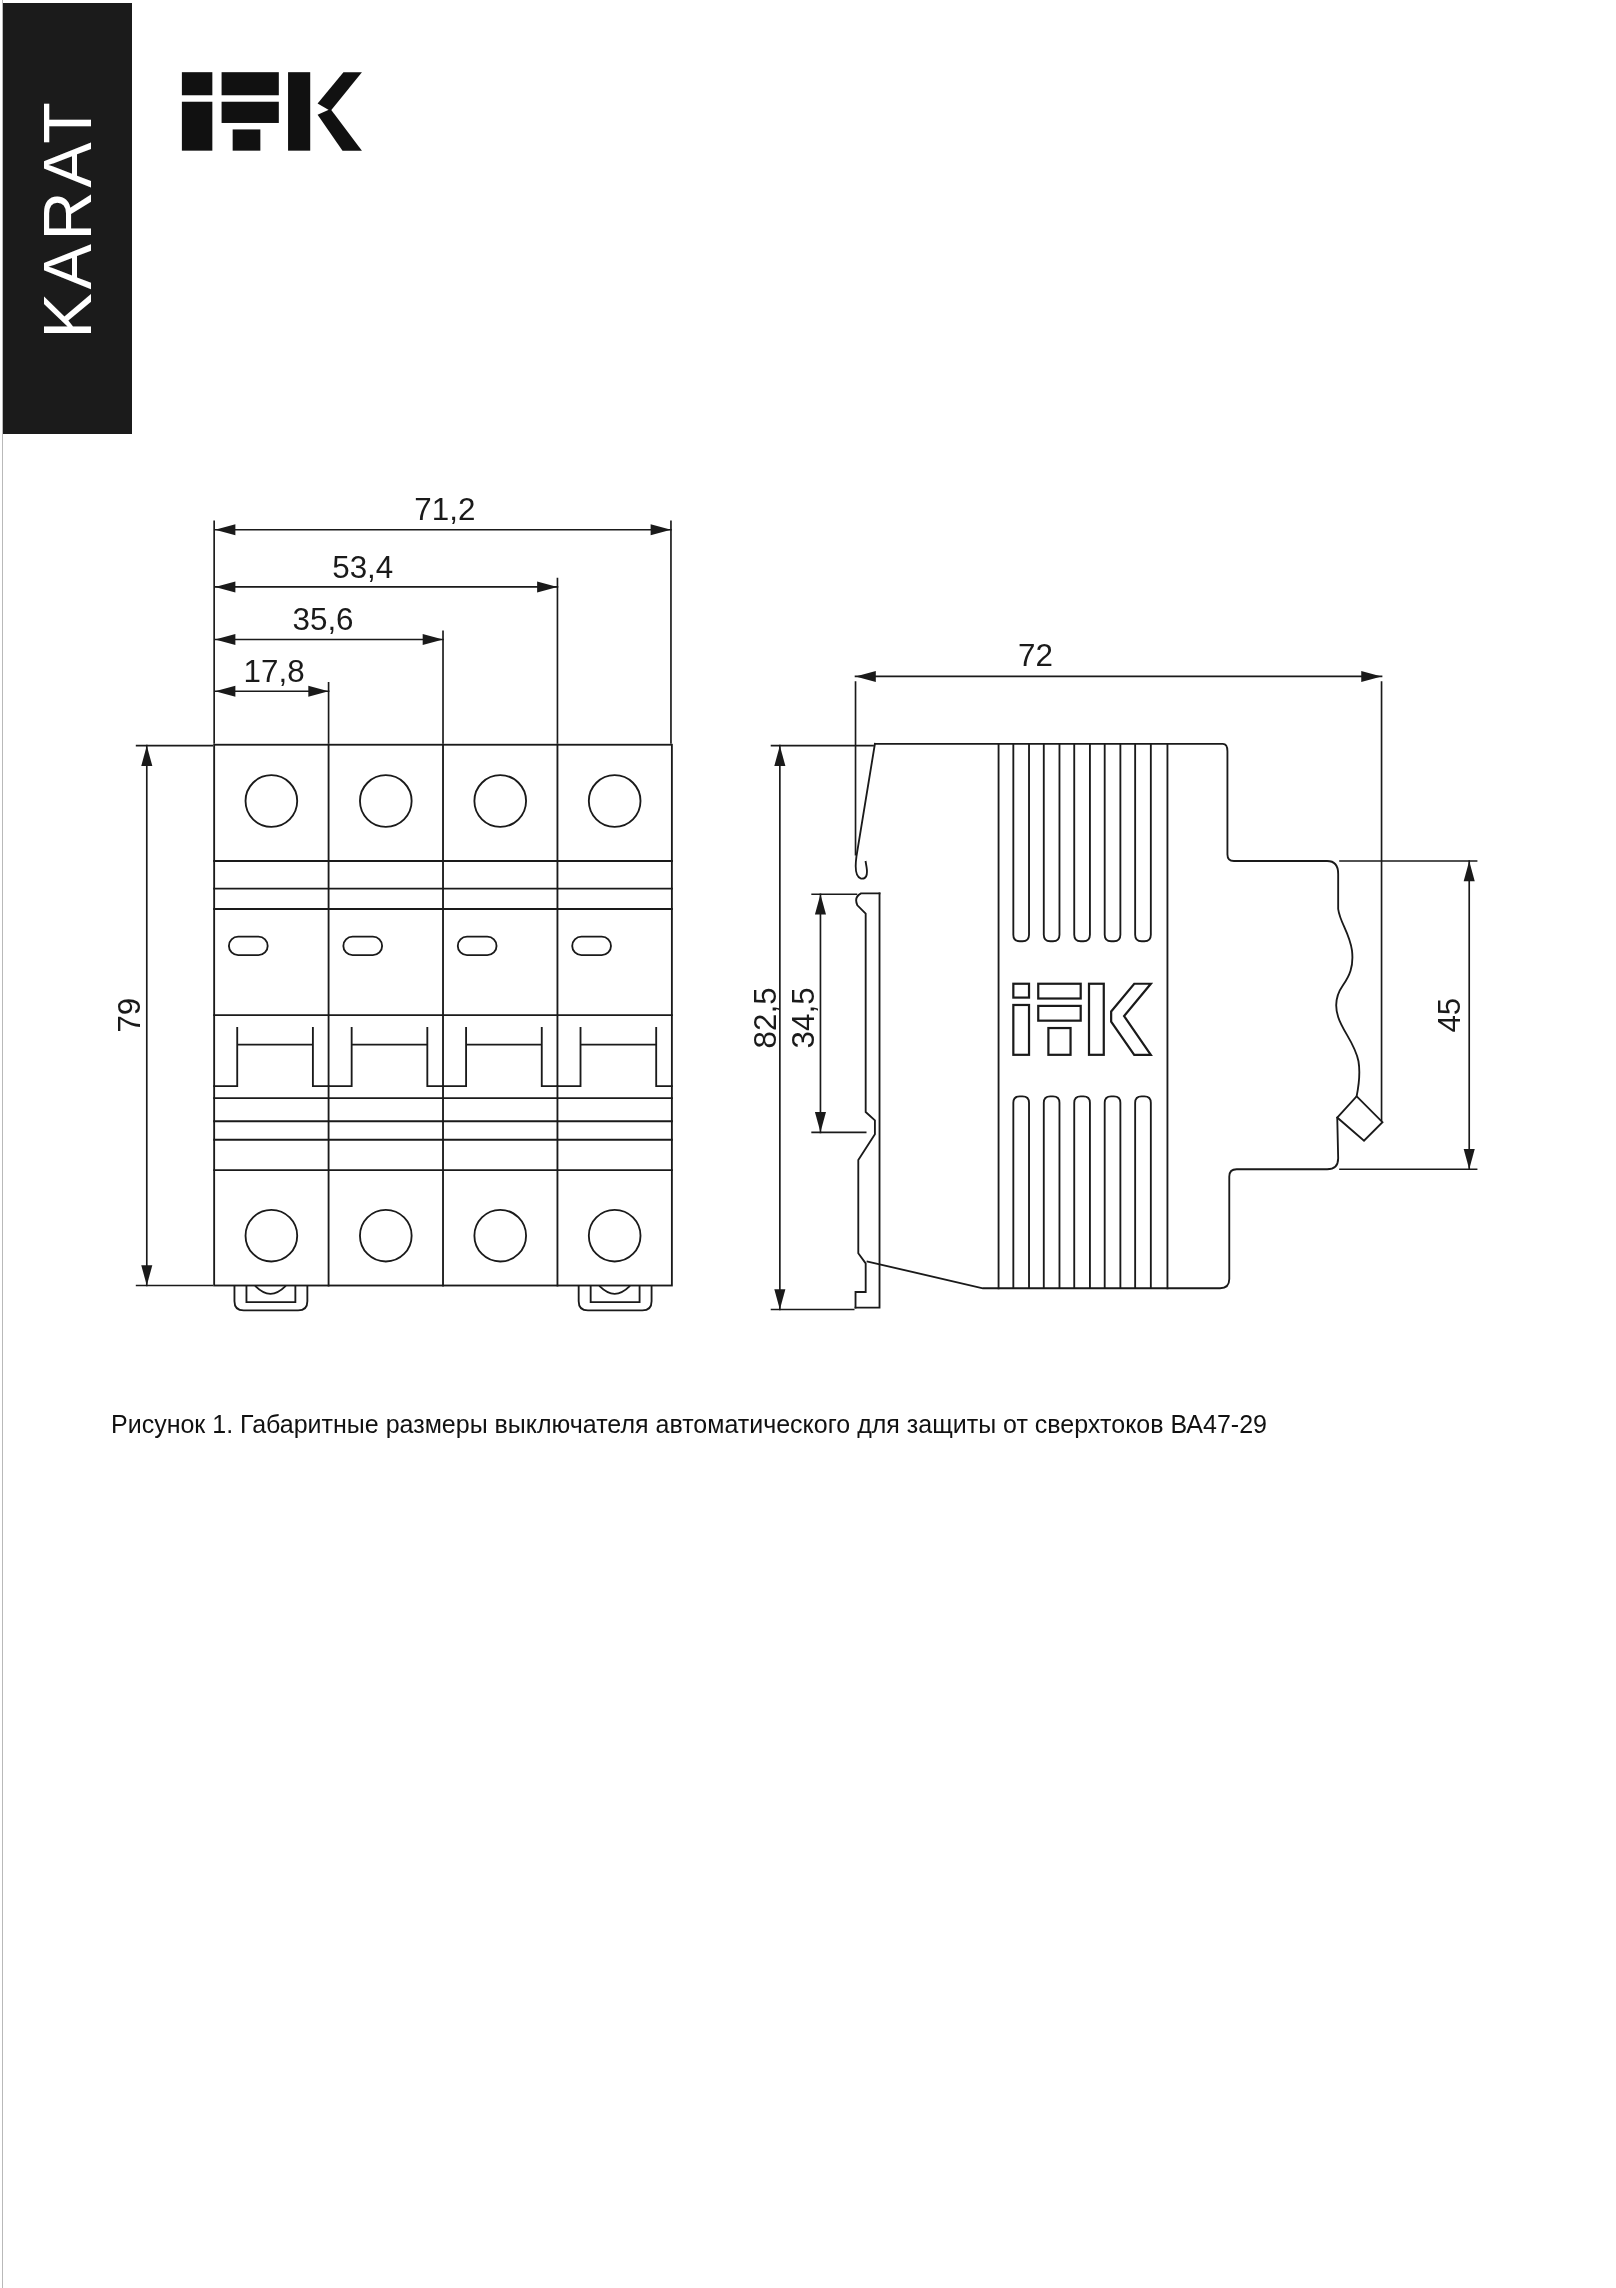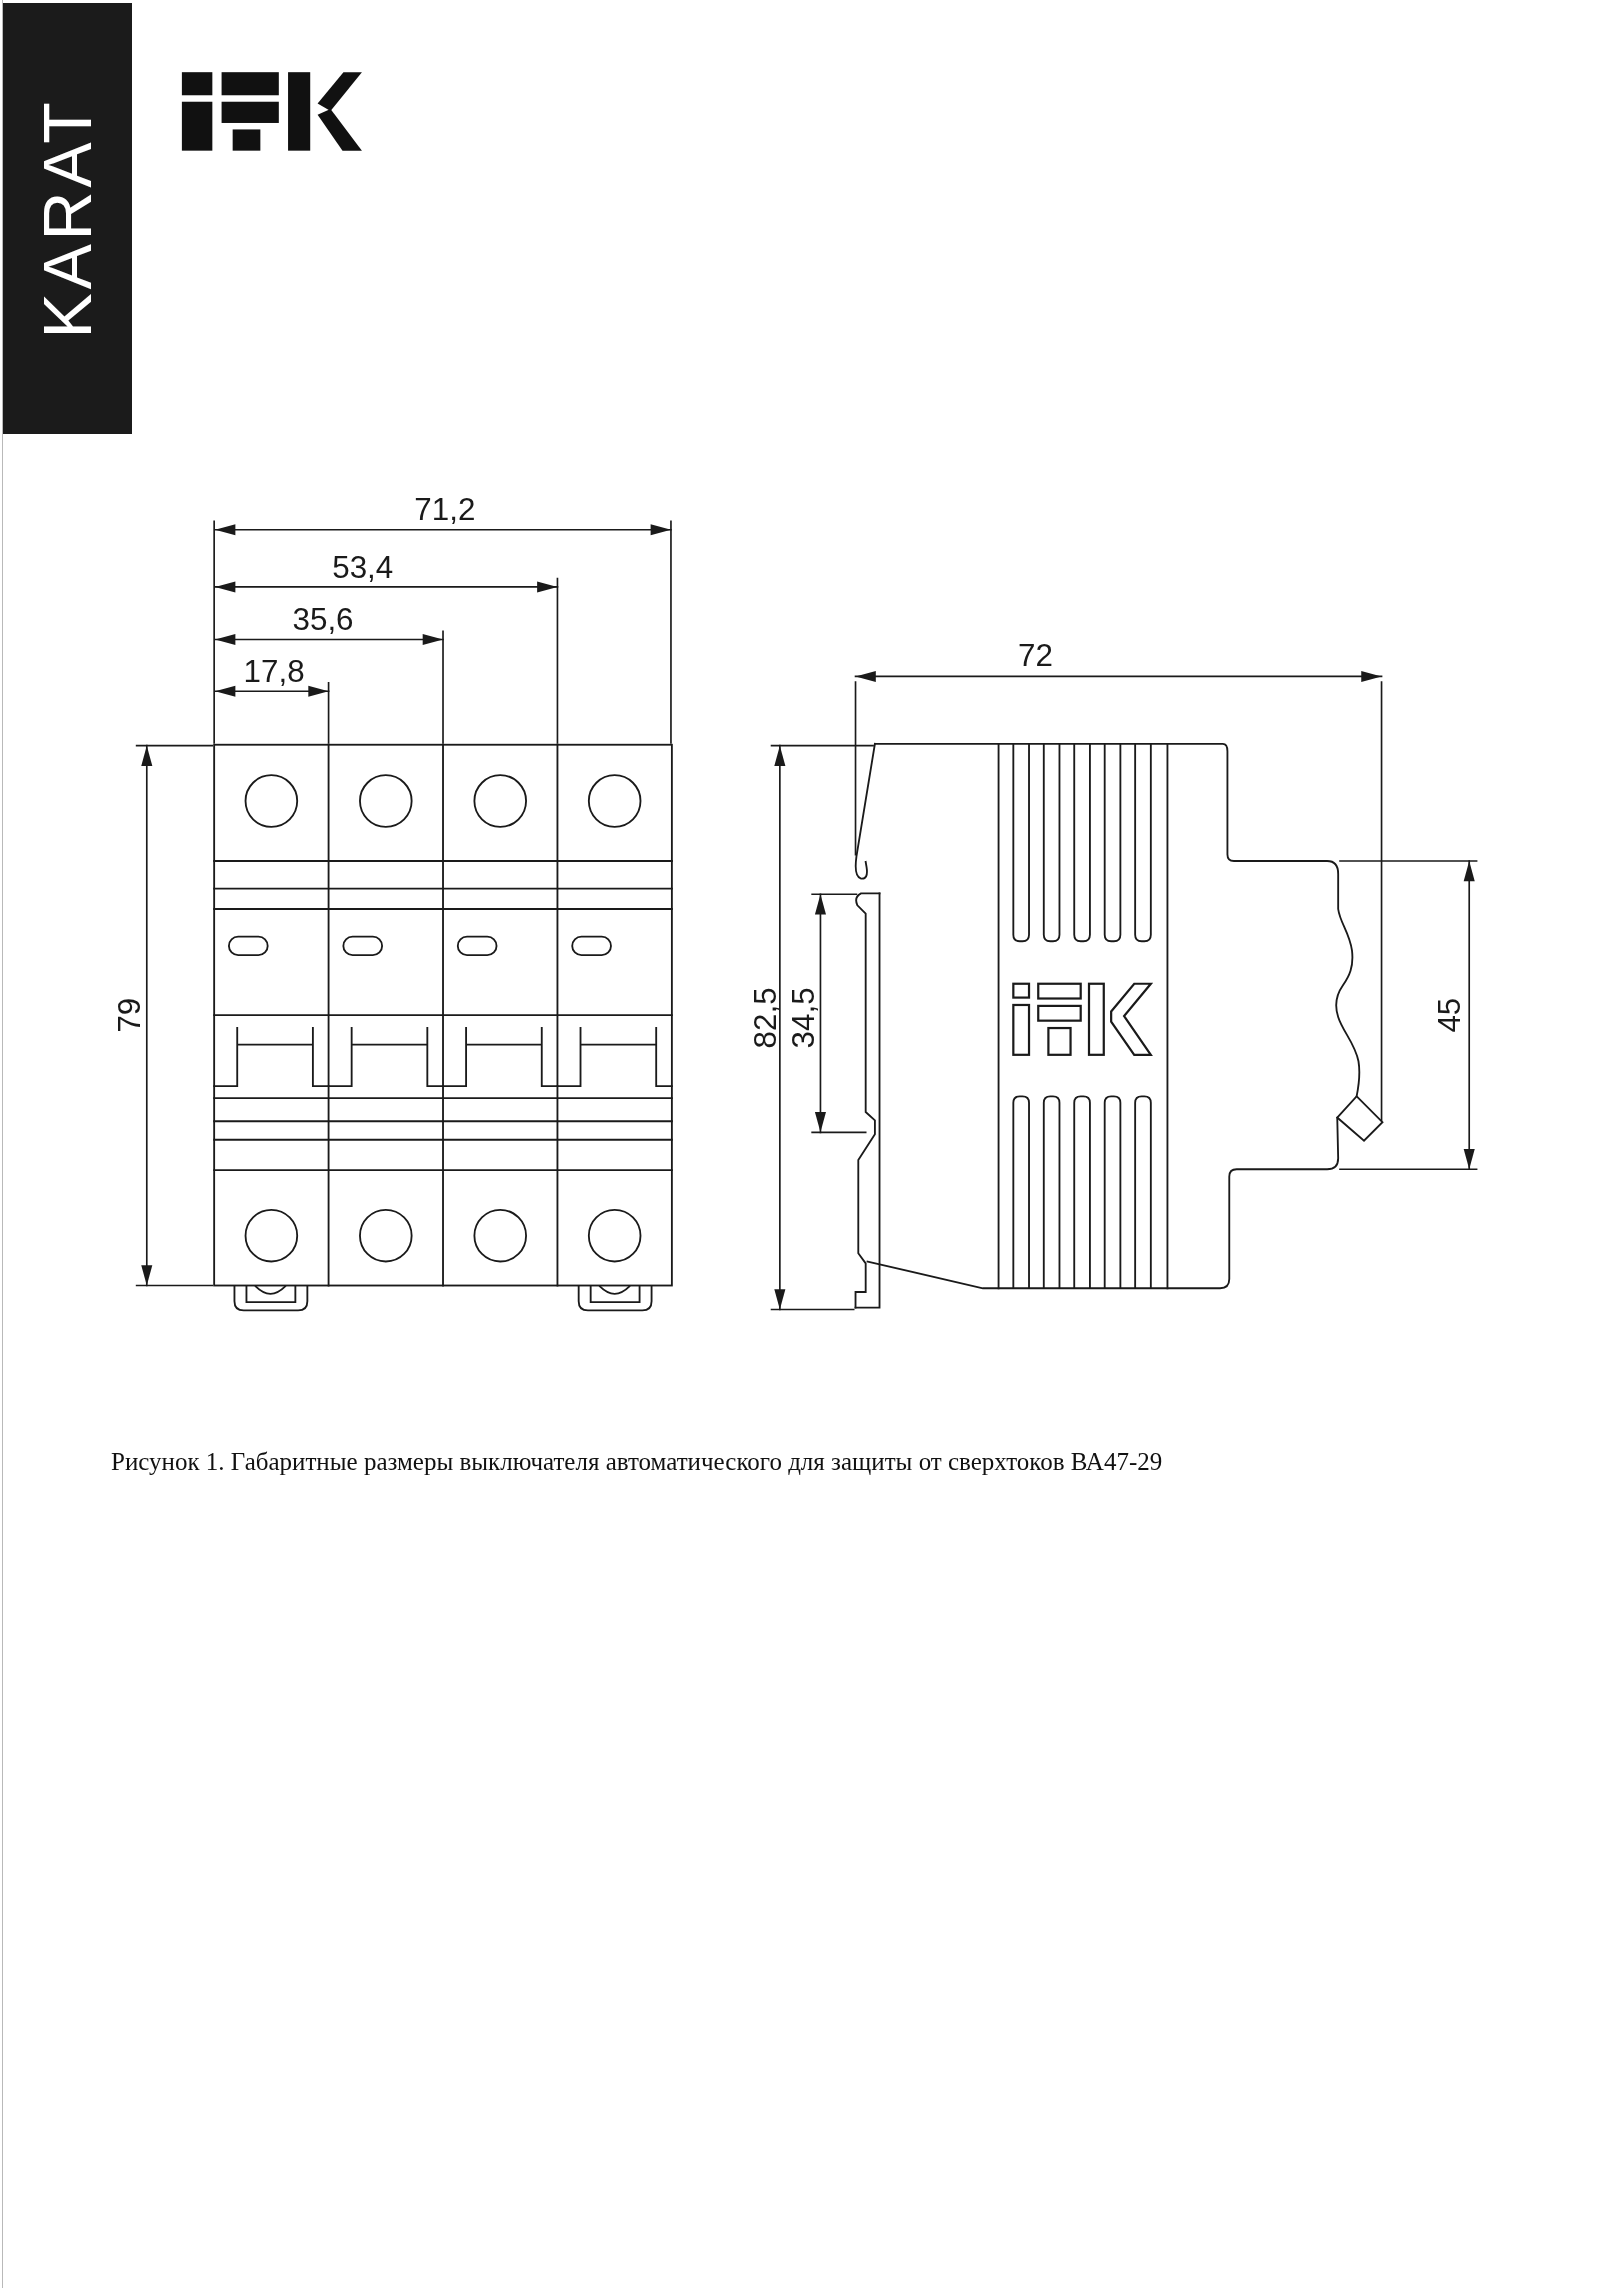--- a/index.html
+++ b/index.html
@@ -16,22 +16,22 @@
     font-family:"Liberation Sans", sans-serif;
   }
   .logo-svg{position:absolute;left:0;top:0;}
   .drawing{position:absolute;left:0;top:0;}
   .ln{stroke:#1a1a1a;stroke-width:2;fill:none;stroke-linecap:square;stroke-linejoin:miter;}
   .dln{stroke:#1a1a1a;stroke-width:1.8;fill:none;stroke-linecap:square;}
   .arw{fill:#1a1a1a;stroke:none;}
   .dimtxt{font-family:"Liberation Sans", sans-serif;font-size:34px;fill:#1a1a1a;}
   .lg{stroke:#1a1a1a;stroke-width:2.4;fill:none;}
   .caption{
-    position:absolute;left:111px;top:1448px;width:1384px;
-    font-size:25px;color:#111111;font-family:Liberation Serif, serif;
+    position:absolute;left:111px;top:1410px;width:1384px;
+    font-size:25px;color:#111111;font-family:Liberation Sans, sans-serif;
   }
 </style>
 </head>
 <body>
 
 <div class="page-edge"></div>
 
 <div class="banner">
   <span class="banner-text">KARAT</span>
 </div>

